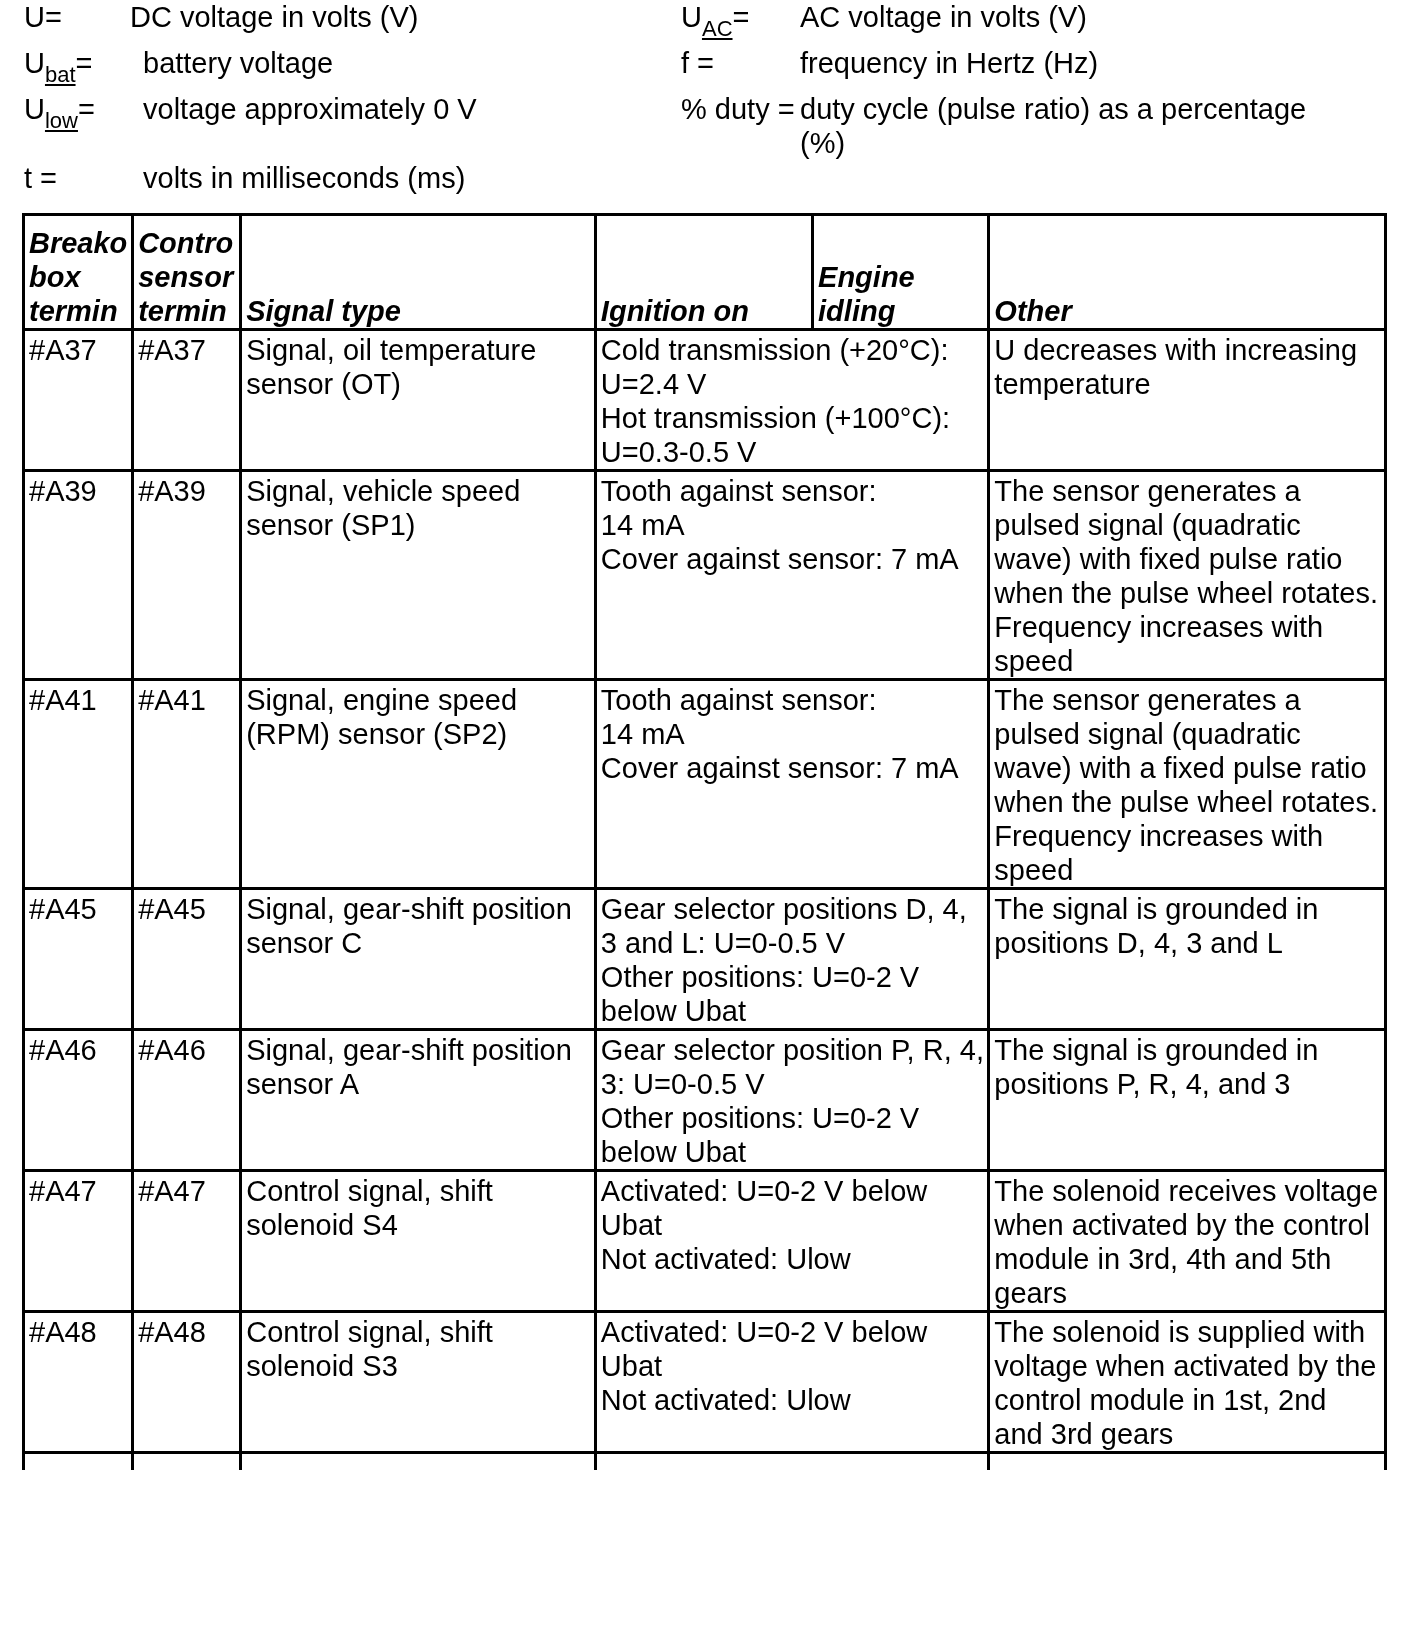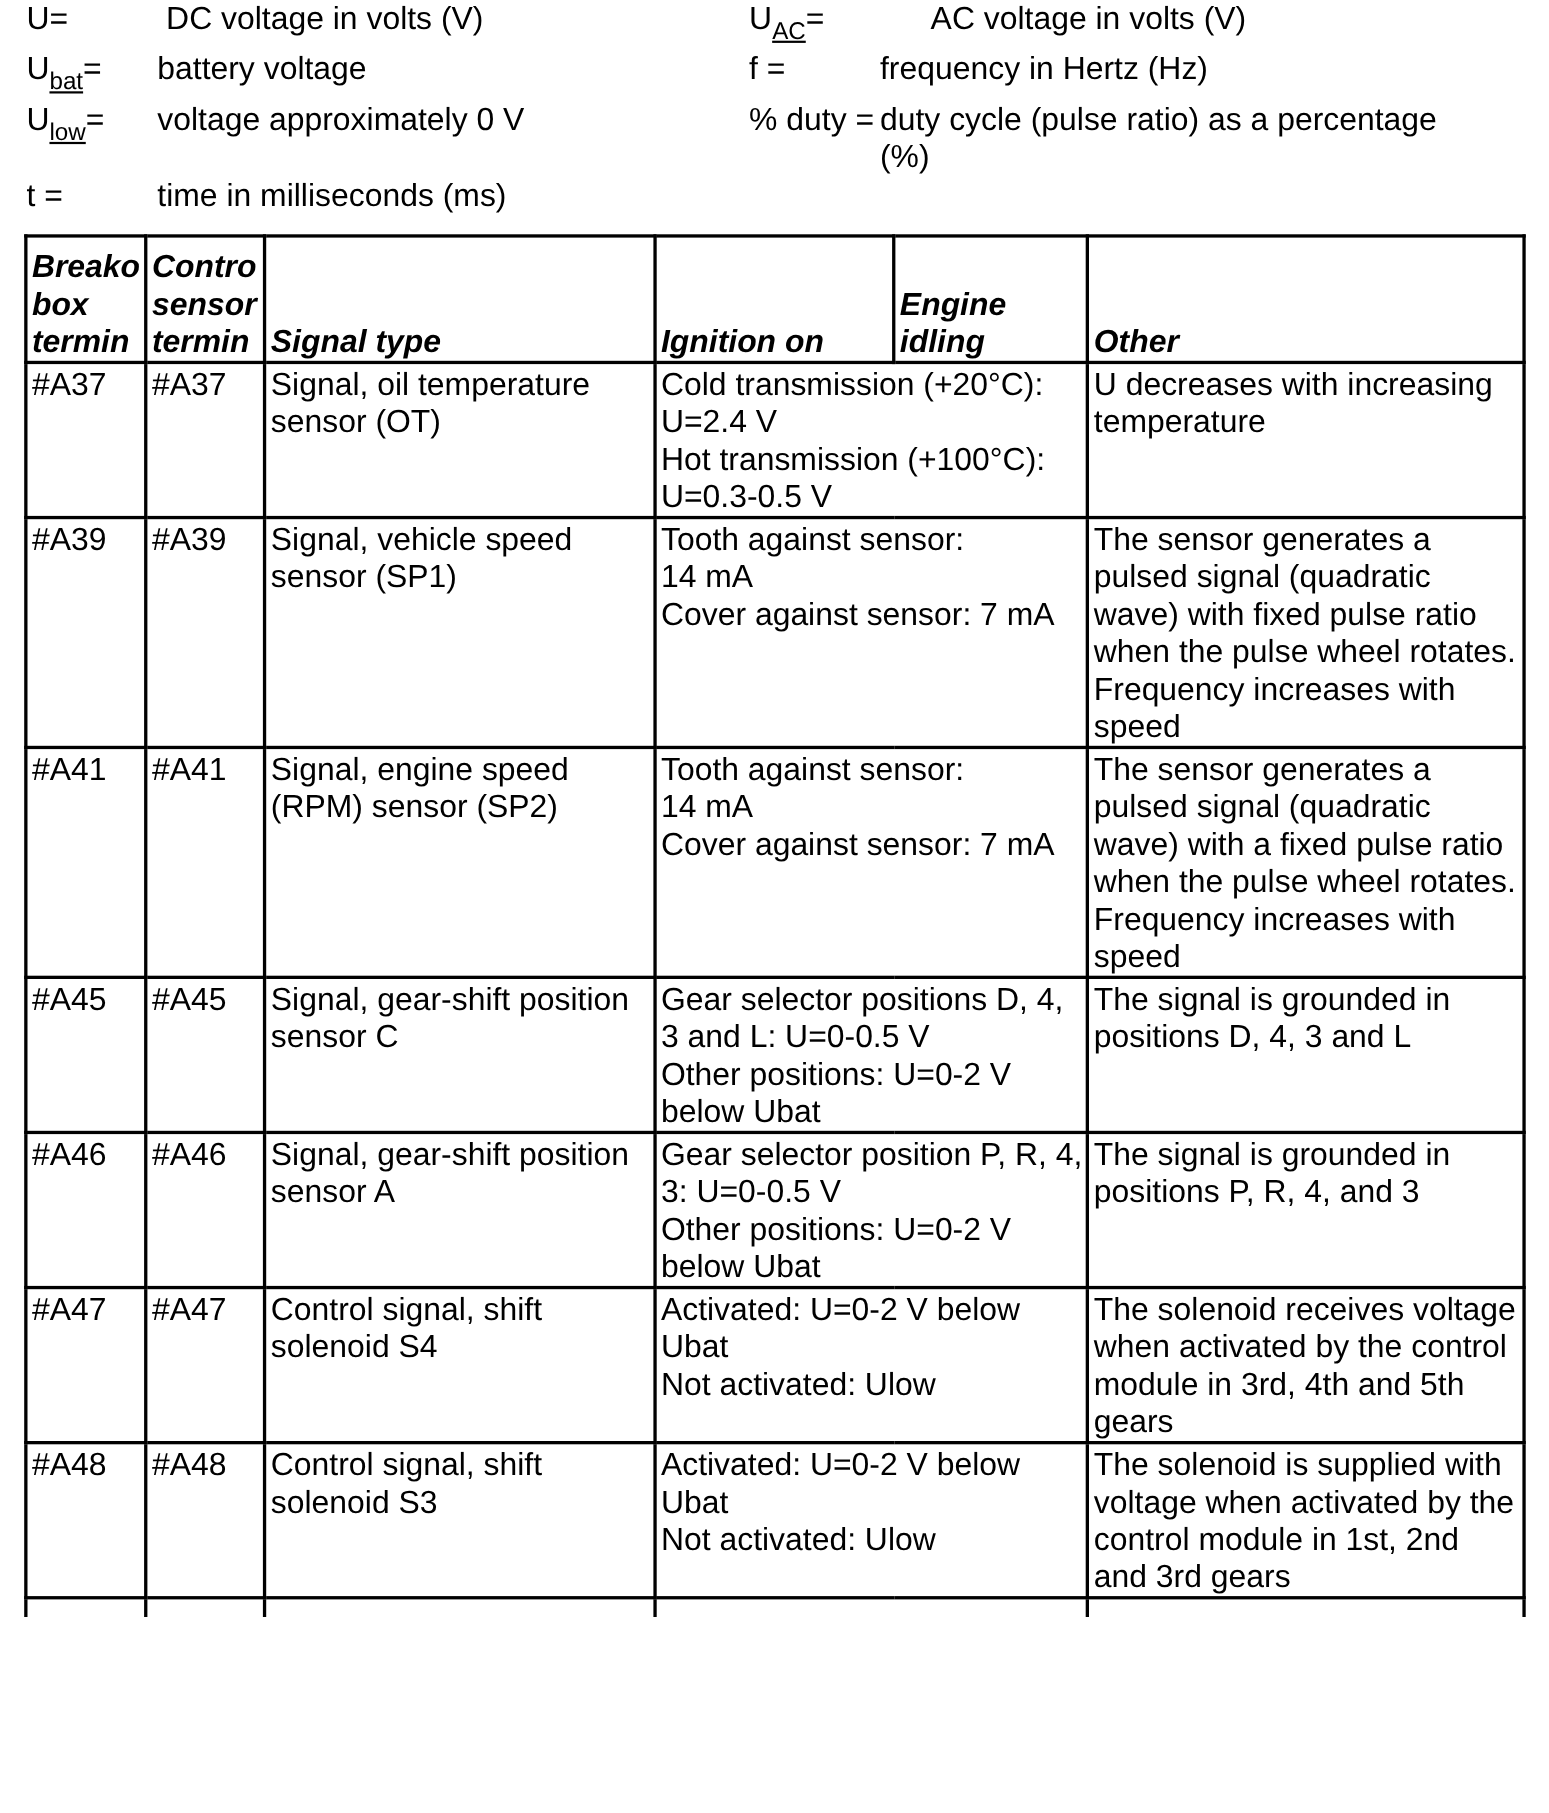--- a/index.html
+++ b/index.html
@@ -85,38 +85,38 @@
       border-bottom: none;
       height: 14px;
     }
   </style>
 </head>
 <body>
 
 <div class="legend">
   <div class="legend-item" style="left:24px; top:0px;">
     <span class="sym"><span>U</span><span>=</span></span>
-    <span class="def" style="left:127px;">DC voltage in volts (V)</span>
+    <span class="def" style="left:106px;">DC voltage in volts (V)</span>
   </div>
   <div class="legend-item" style="left:24px; top:46px;">
     <span class="sym"><span>U</span><span class="sub">bat</span><span>=</span></span>
     <span class="def" style="left:119px;">battery voltage</span>
   </div>
   <div class="legend-item" style="left:24px; top:92px;">
     <span class="sym"><span>U</span><span class="sub">low</span><span>=</span></span>
     <span class="def" style="left:119px;">voltage approximately 0 V</span>
   </div>
   <div class="legend-item" style="left:24px; top:161px;">
     <span class="sym"><span>t</span><span> =</span></span>
-    <span class="def" style="left:119px;">time in milliseconds (ms)</span>
+    <span class="def" style="left:119px;">volts in milliseconds (ms)</span>
   </div>
 
   <div class="legend-item" style="left:681px; top:0px;">
     <span class="sym"><span>U</span><span class="sub">AC</span><span>=</span></span>
-    <span class="def" style="left:119px;margin-left:46px;">AC voltage in volts (V)</span>
+    <span class="def" style="left:119px;">AC voltage in volts (V)</span>
   </div>
   <div class="legend-item" style="left:681px; top:46px;">
     <span class="sym"><span>f</span><span> =</span></span>
     <span class="def" style="left:119px;">frequency in Hertz (Hz)</span>
   </div>
   <div class="legend-item" style="left:681px; top:92px; width:680px;">
     <span class="sym"><span>% duty</span><span> =</span></span>
     <span class="def wrap" style="left:119px; width:520px;">duty cycle (pulse ratio) as a percentage (%)</span>
   </div>
 </div>

